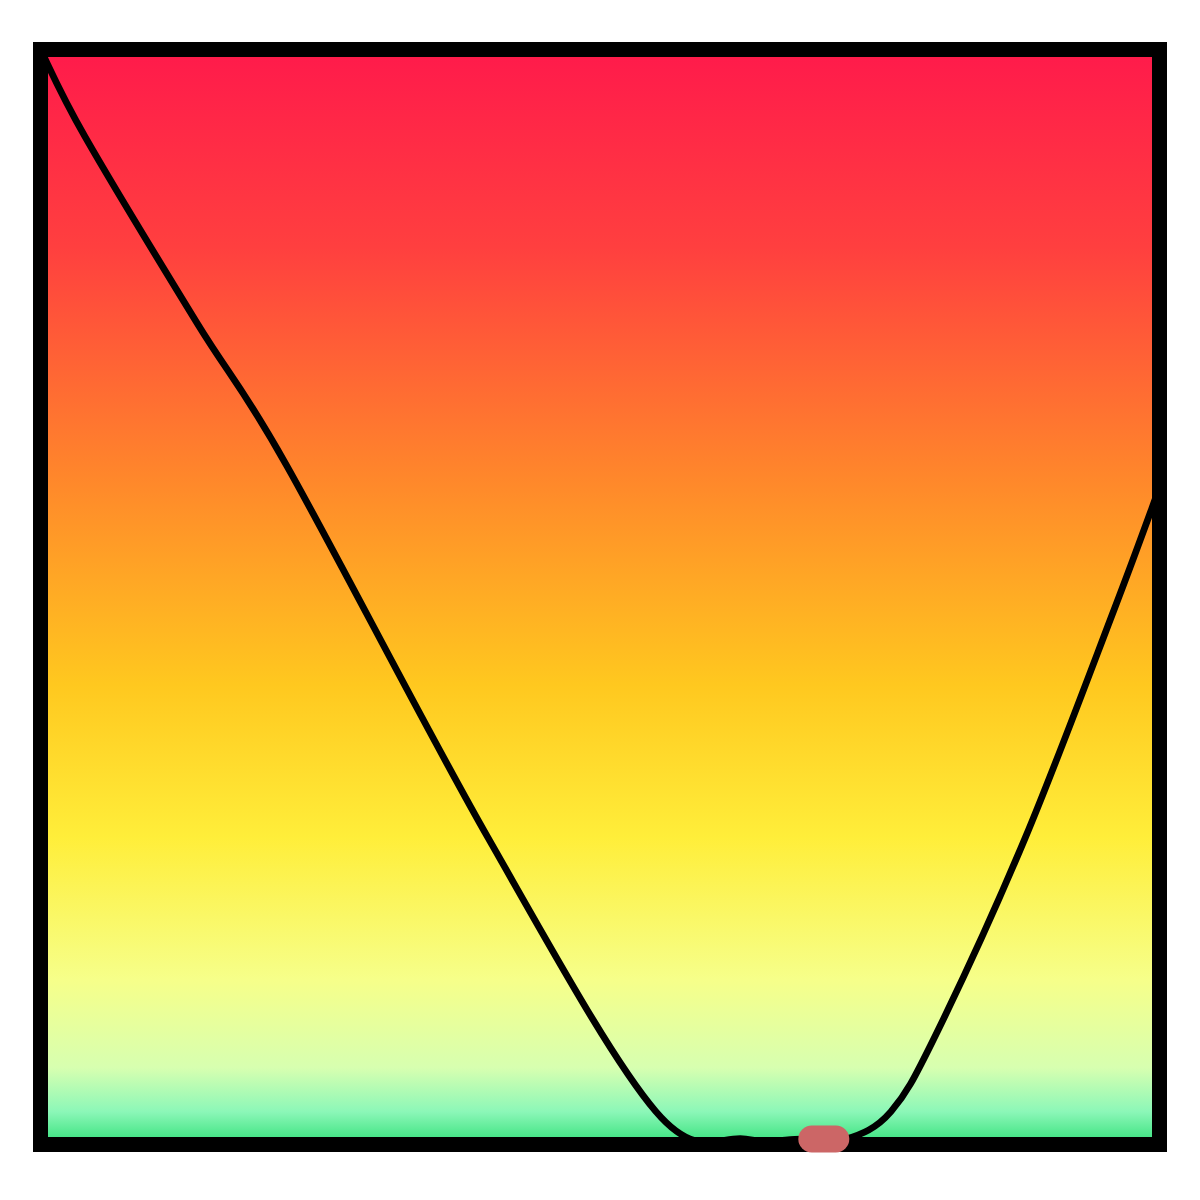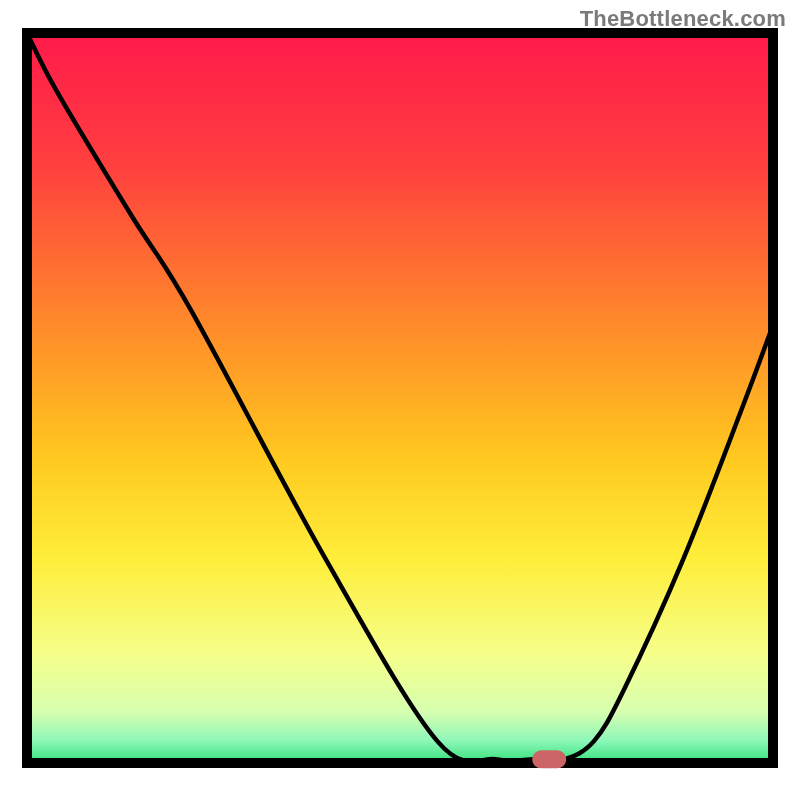--- a/index.html
+++ b/index.html
@@ -51,14 +51,13 @@
 
     <rect x="27" y="33" width="746" height="730" fill="url(#bgGrad)"></rect>
 
     <rect x="27" y="33" width="746" height="730" fill="none" stroke="#000" stroke-width="10"></rect>
 
     <path id="curvePath" fill="none" stroke="#000" stroke-width="4.5" stroke-linecap="round" stroke-linejoin="round" d="M 27 33 C 31.973333333333333 42.73333333333333, 39.43333333333334 60.983333333333306, 56.84 91.39999999999998 C 74.24666666666667 121.81666666666665, 109.06 179, 131.44 215.5 C 153.82 252, 158.79333333333332 253.21666666666664, 191.12 310.4 C 223.4466666666667 367.5833333333333, 284.37 486.81666666666666, 325.40000000000003 558.6 C 366.43000000000006 630.3833333333333, 408.7033333333334 707.6416666666667, 437.3 741.1 C 465.89666666666665 774.5583333333334, 480.8166666666667 756.3083333333334, 496.98 759.35 C 513.1433333333333 762.3916666666667, 523.0899999999999 759.35, 534.28 759.35 C 545.47 759.35, 554.1733333333333 762.3916666666667, 564.12 759.35 C 574.0666666666667 756.3083333333334, 584.0133333333333 752.6583333333333, 593.96 741.1 C 603.9066666666668 729.5416666666667, 608.8800000000001 720.4166666666666, 623.8000000000001 690 C 638.72 659.5833333333334, 663.5866666666667 606.0500000000001, 683.48 558.6 C 703.3733333333333 511.15000000000003, 728.24 444.23333333333335, 743.16 405.3 C 758.0799999999999 366.3666666666667, 768.0266666666666 338.3833333333333, 773 325"></path>
 
     <rect id="markerPill" rx="9" ry="9" width="34" height="18" fill="#cc6666" x="532.1999999999999" y="750.35"></rect>
   </svg>
 
-  <div class="watermark">TheBottleneck.com</div>
 </div>
 
 </body></html>

